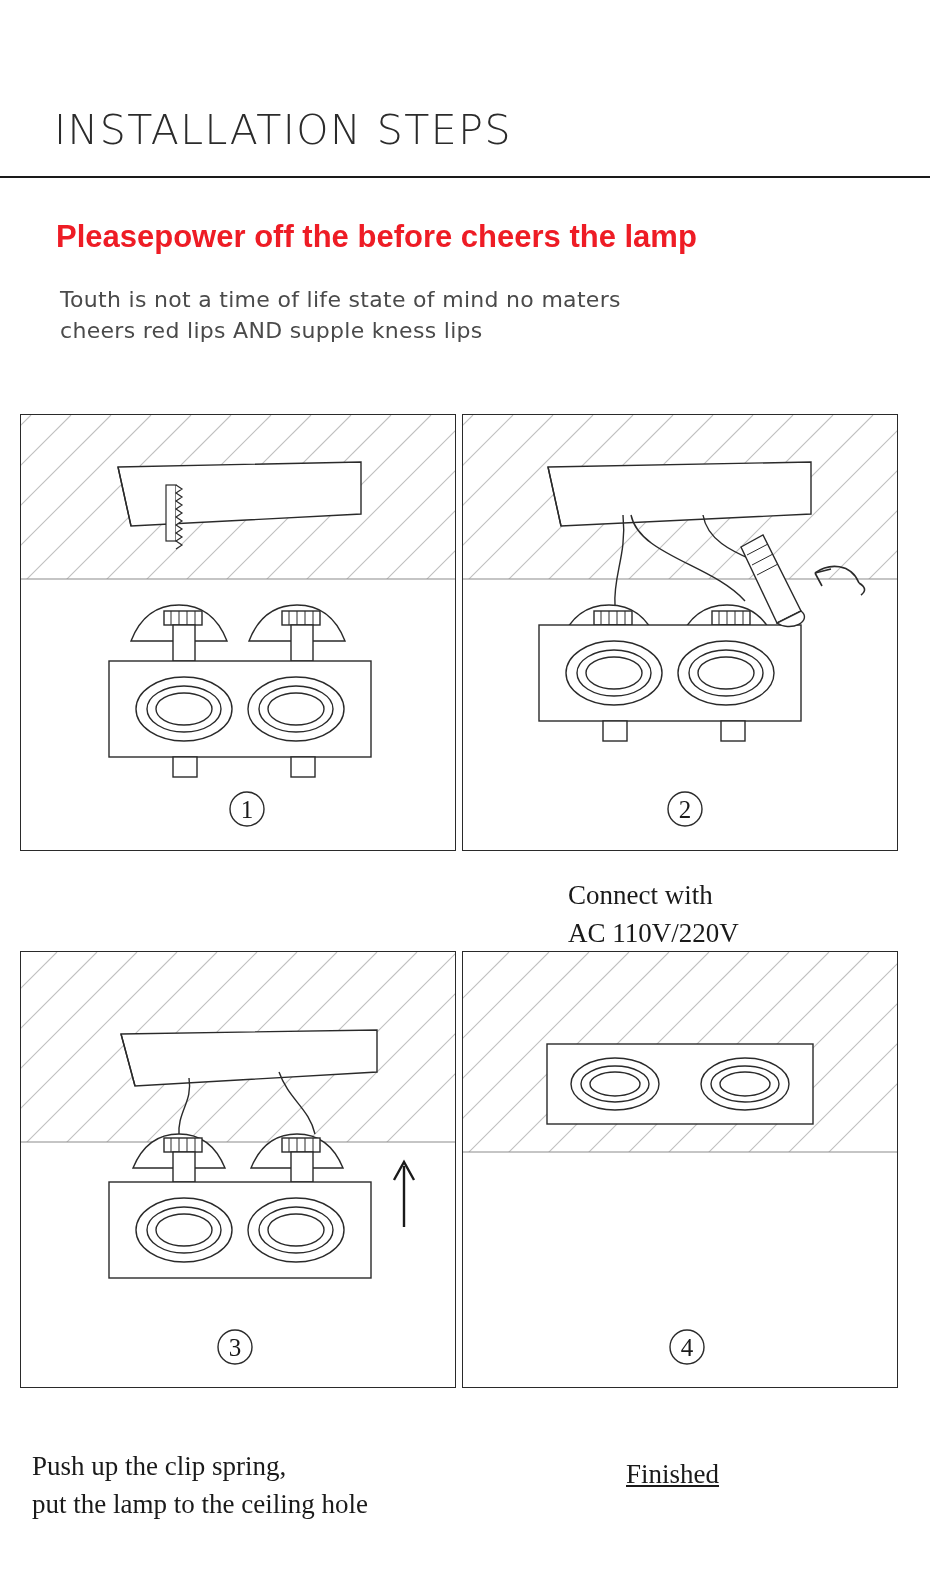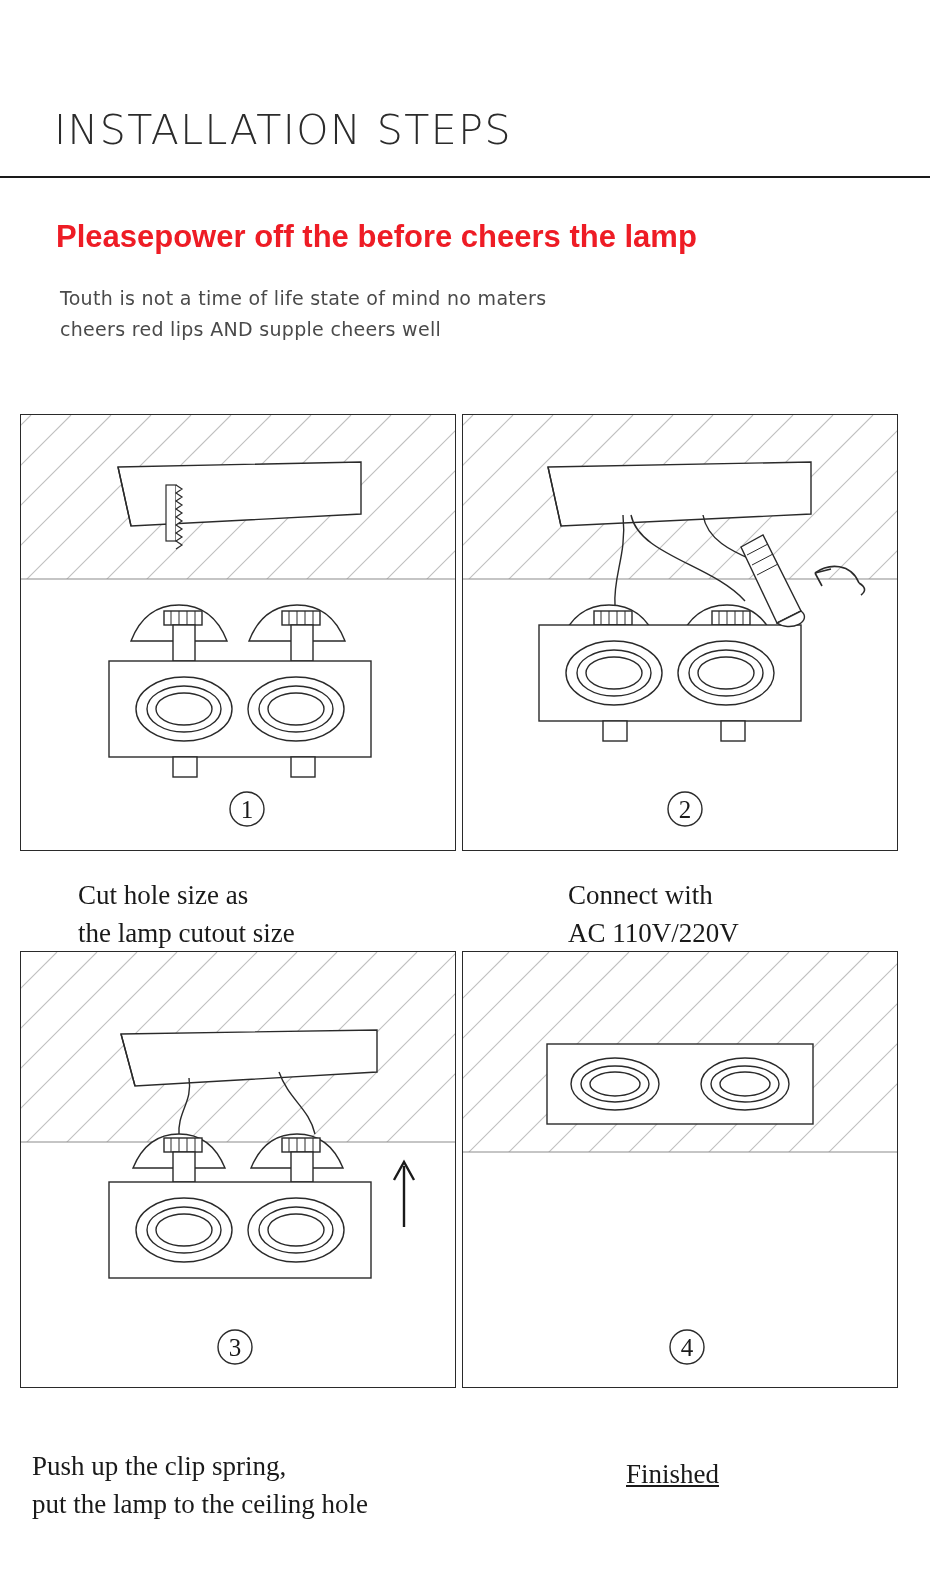--- a/index.html
+++ b/index.html
@@ -48,21 +48,21 @@
     font-family: "Liberation Sans", sans-serif;
     font-weight: bold;
     font-size: 31px;
     color: #ee1c25;
     white-space: nowrap;
   }
   .sub {
     position: absolute;
     left: 60px;
     font-family: "DejaVu Sans", sans-serif;
-    font-size: 19px;
+    font-size: 22px;
     color: #4a4a4a;
     letter-spacing: 0.3px;
     white-space: nowrap;
   }
   .sub.l1 { top: 287px; }
   .sub.l2 { top: 318px; }
 
   
   .panel {
     position: absolute;
@@ -92,21 +92,21 @@
 </style>
 </head>
 <body>
 
 <div class="page">
 
   <div class="title">INSTALLATION STEPS</div>
   <div class="title-rule"></div>
   <div class="warning">Pleasepower off the before cheers the lamp</div>
   <div class="sub l1">Touth is not a time of life state of mind no maters</div>
-  <div class="sub l2">cheers red lips AND supple cheers well</div>
+  <div class="sub l2">cheers red lips AND supple kness lips</div>
 
   <div class="panel" id="panel-1">
     <svg viewBox="0 0 434 435" xmlns="http://www.w3.org/2000/svg">
       <defs>
         <clipPath id="clipCeil1">
             <rect x="0" y="0" width="434" height="164"></rect>
           </clipPath>
       </defs>
       <g clip-path="url(#clipCeil1)" stroke="#bfbfbf" stroke-width="1.1">
         <line x1="-160" y1="170" x2="10" y2="0"></line>
@@ -169,22 +169,20 @@
 
         <rect x="152" y="342" width="24" height="20"></rect>
         <rect x="270" y="342" width="24" height="20"></rect>
       </g>
 
       <circle cx="226" cy="394" r="17" fill="none" stroke="#2a2a2a" stroke-width="1.4"></circle>
       <text x="226" y="403" text-anchor="middle" font-family="Liberation Serif, serif" font-size="25" fill="#1a1a1a">1</text>
     </svg>
   </div>
 
-  <div class="caption" id="cap-1">Cut hole size as
-the lamp cutout size</div>
 
   <div class="panel" id="panel-2">
     <svg viewBox="0 0 434 435" xmlns="http://www.w3.org/2000/svg">
       <defs>
         <clipPath id="clipCeil2">
             <rect x="0" y="0" width="434" height="164"></rect>
           </clipPath>
       </defs>
       <g clip-path="url(#clipCeil2)" stroke="#bfbfbf" stroke-width="1.1">
         <line x1="-160" y1="170" x2="10" y2="0"></line>

